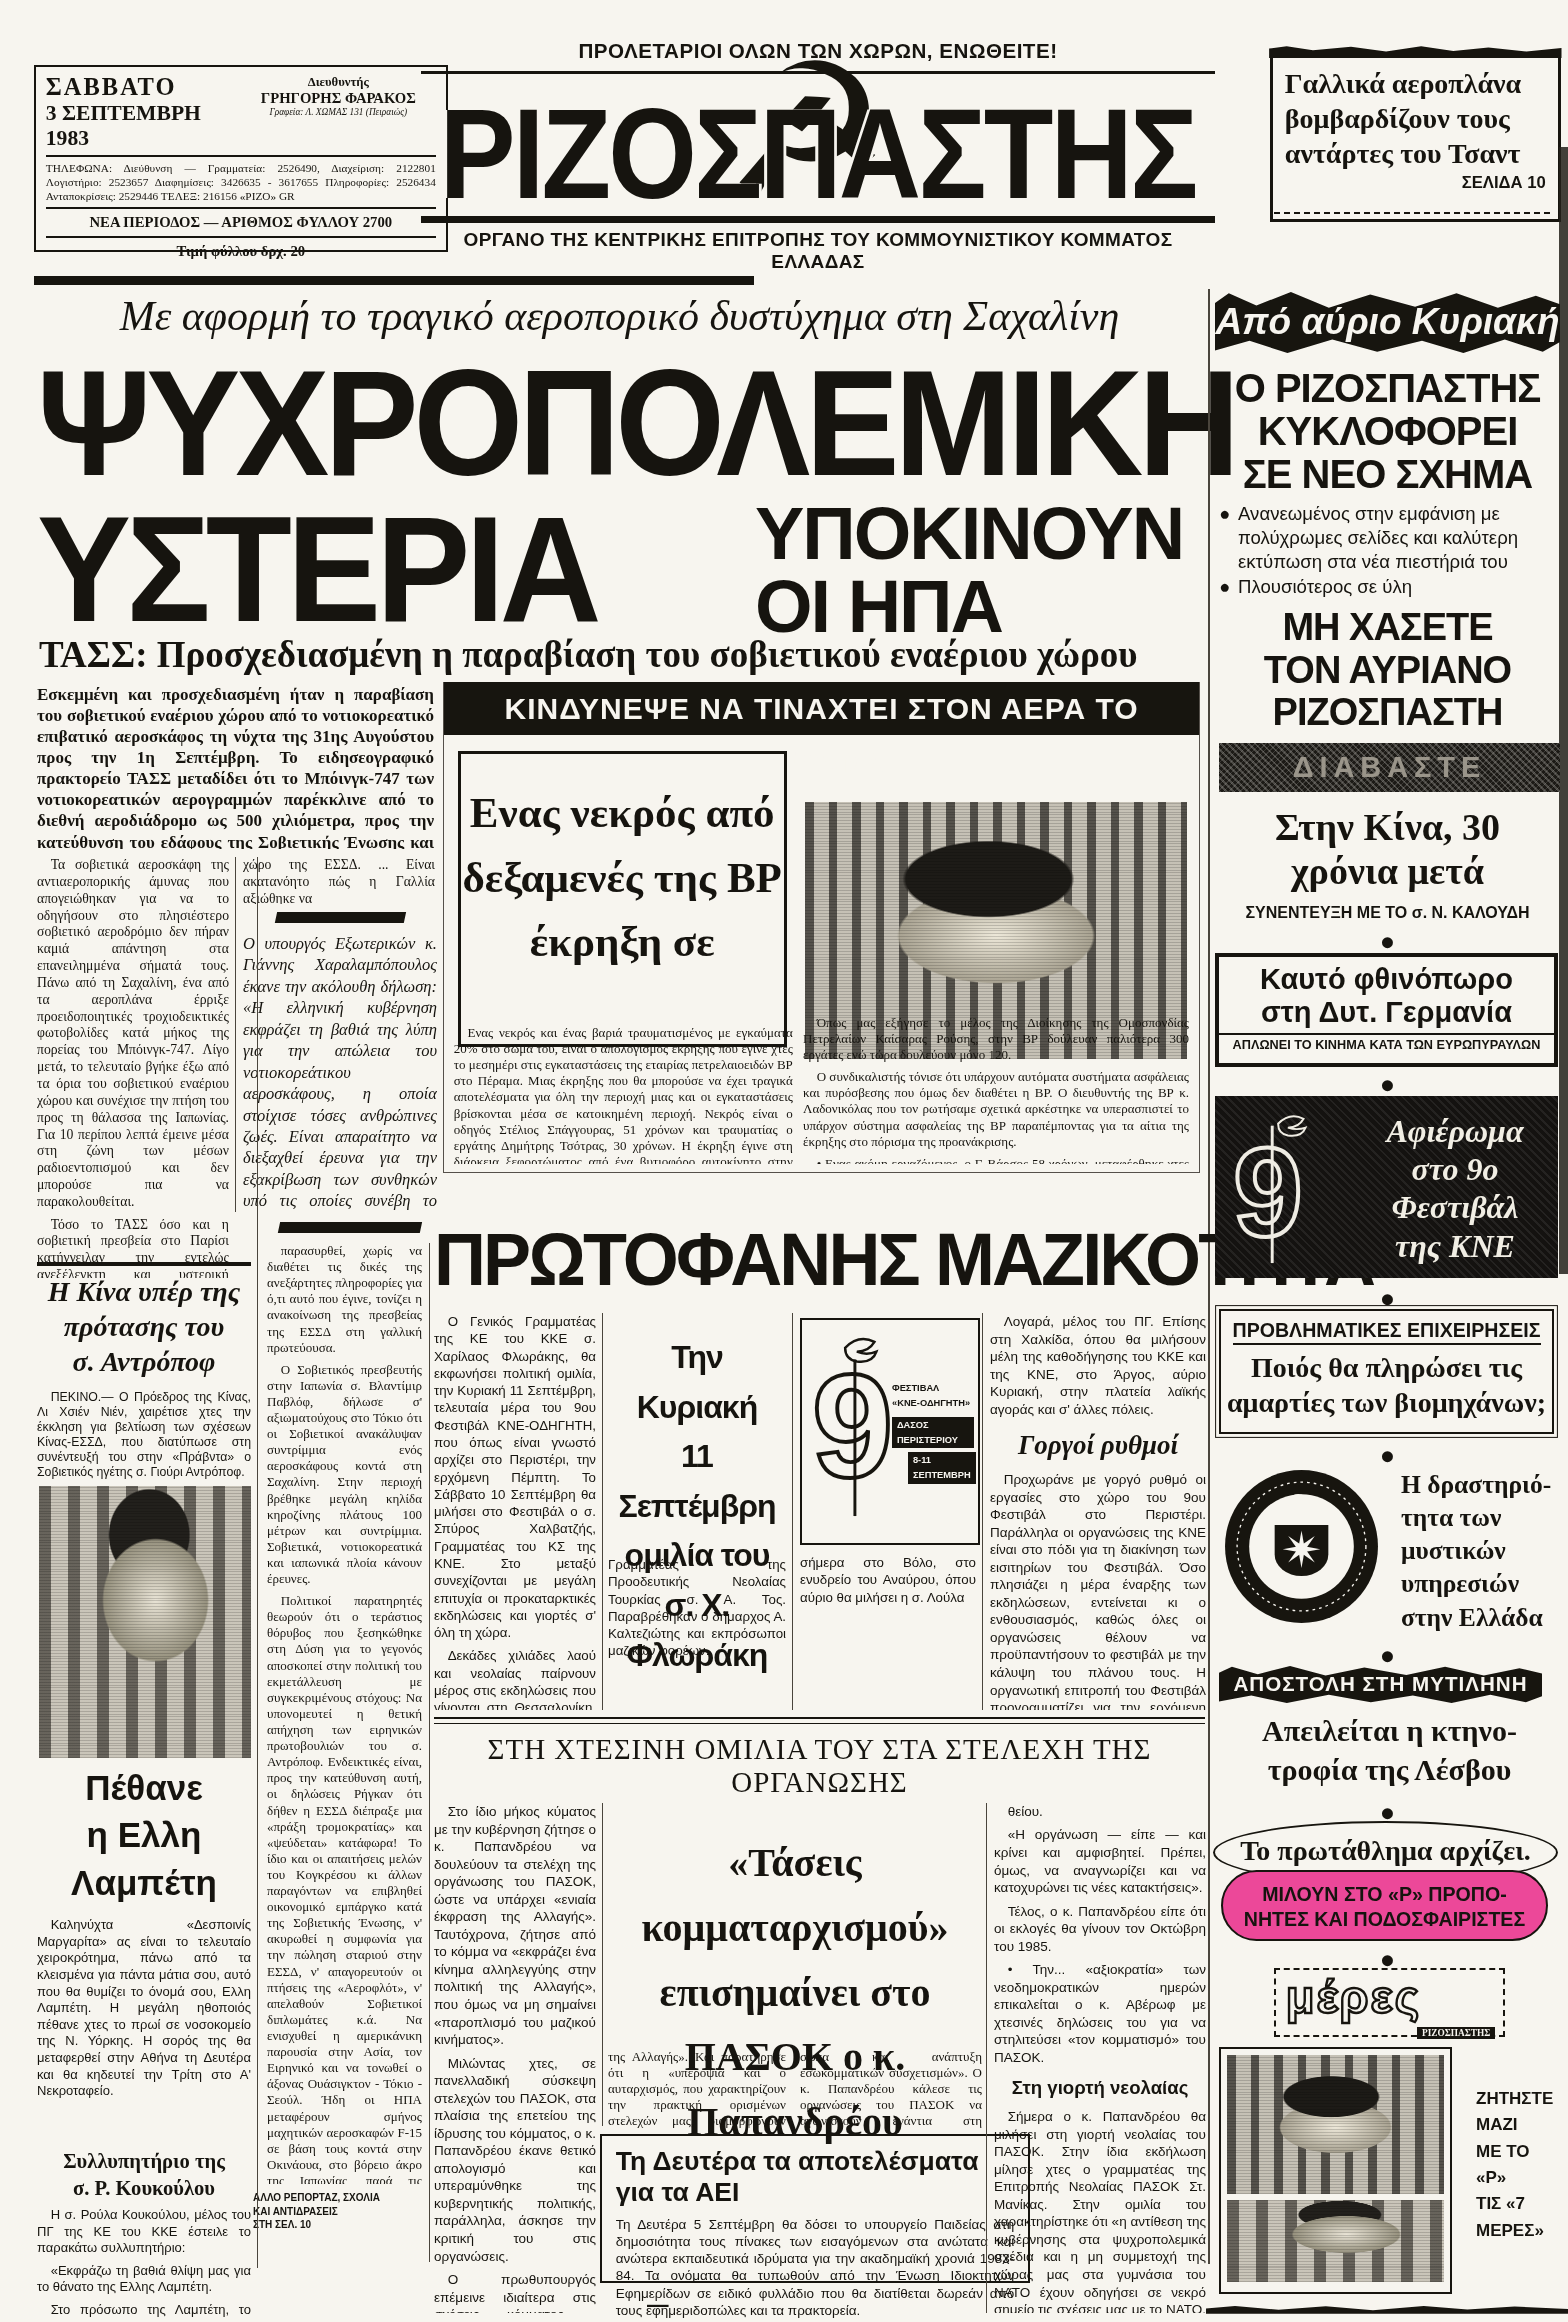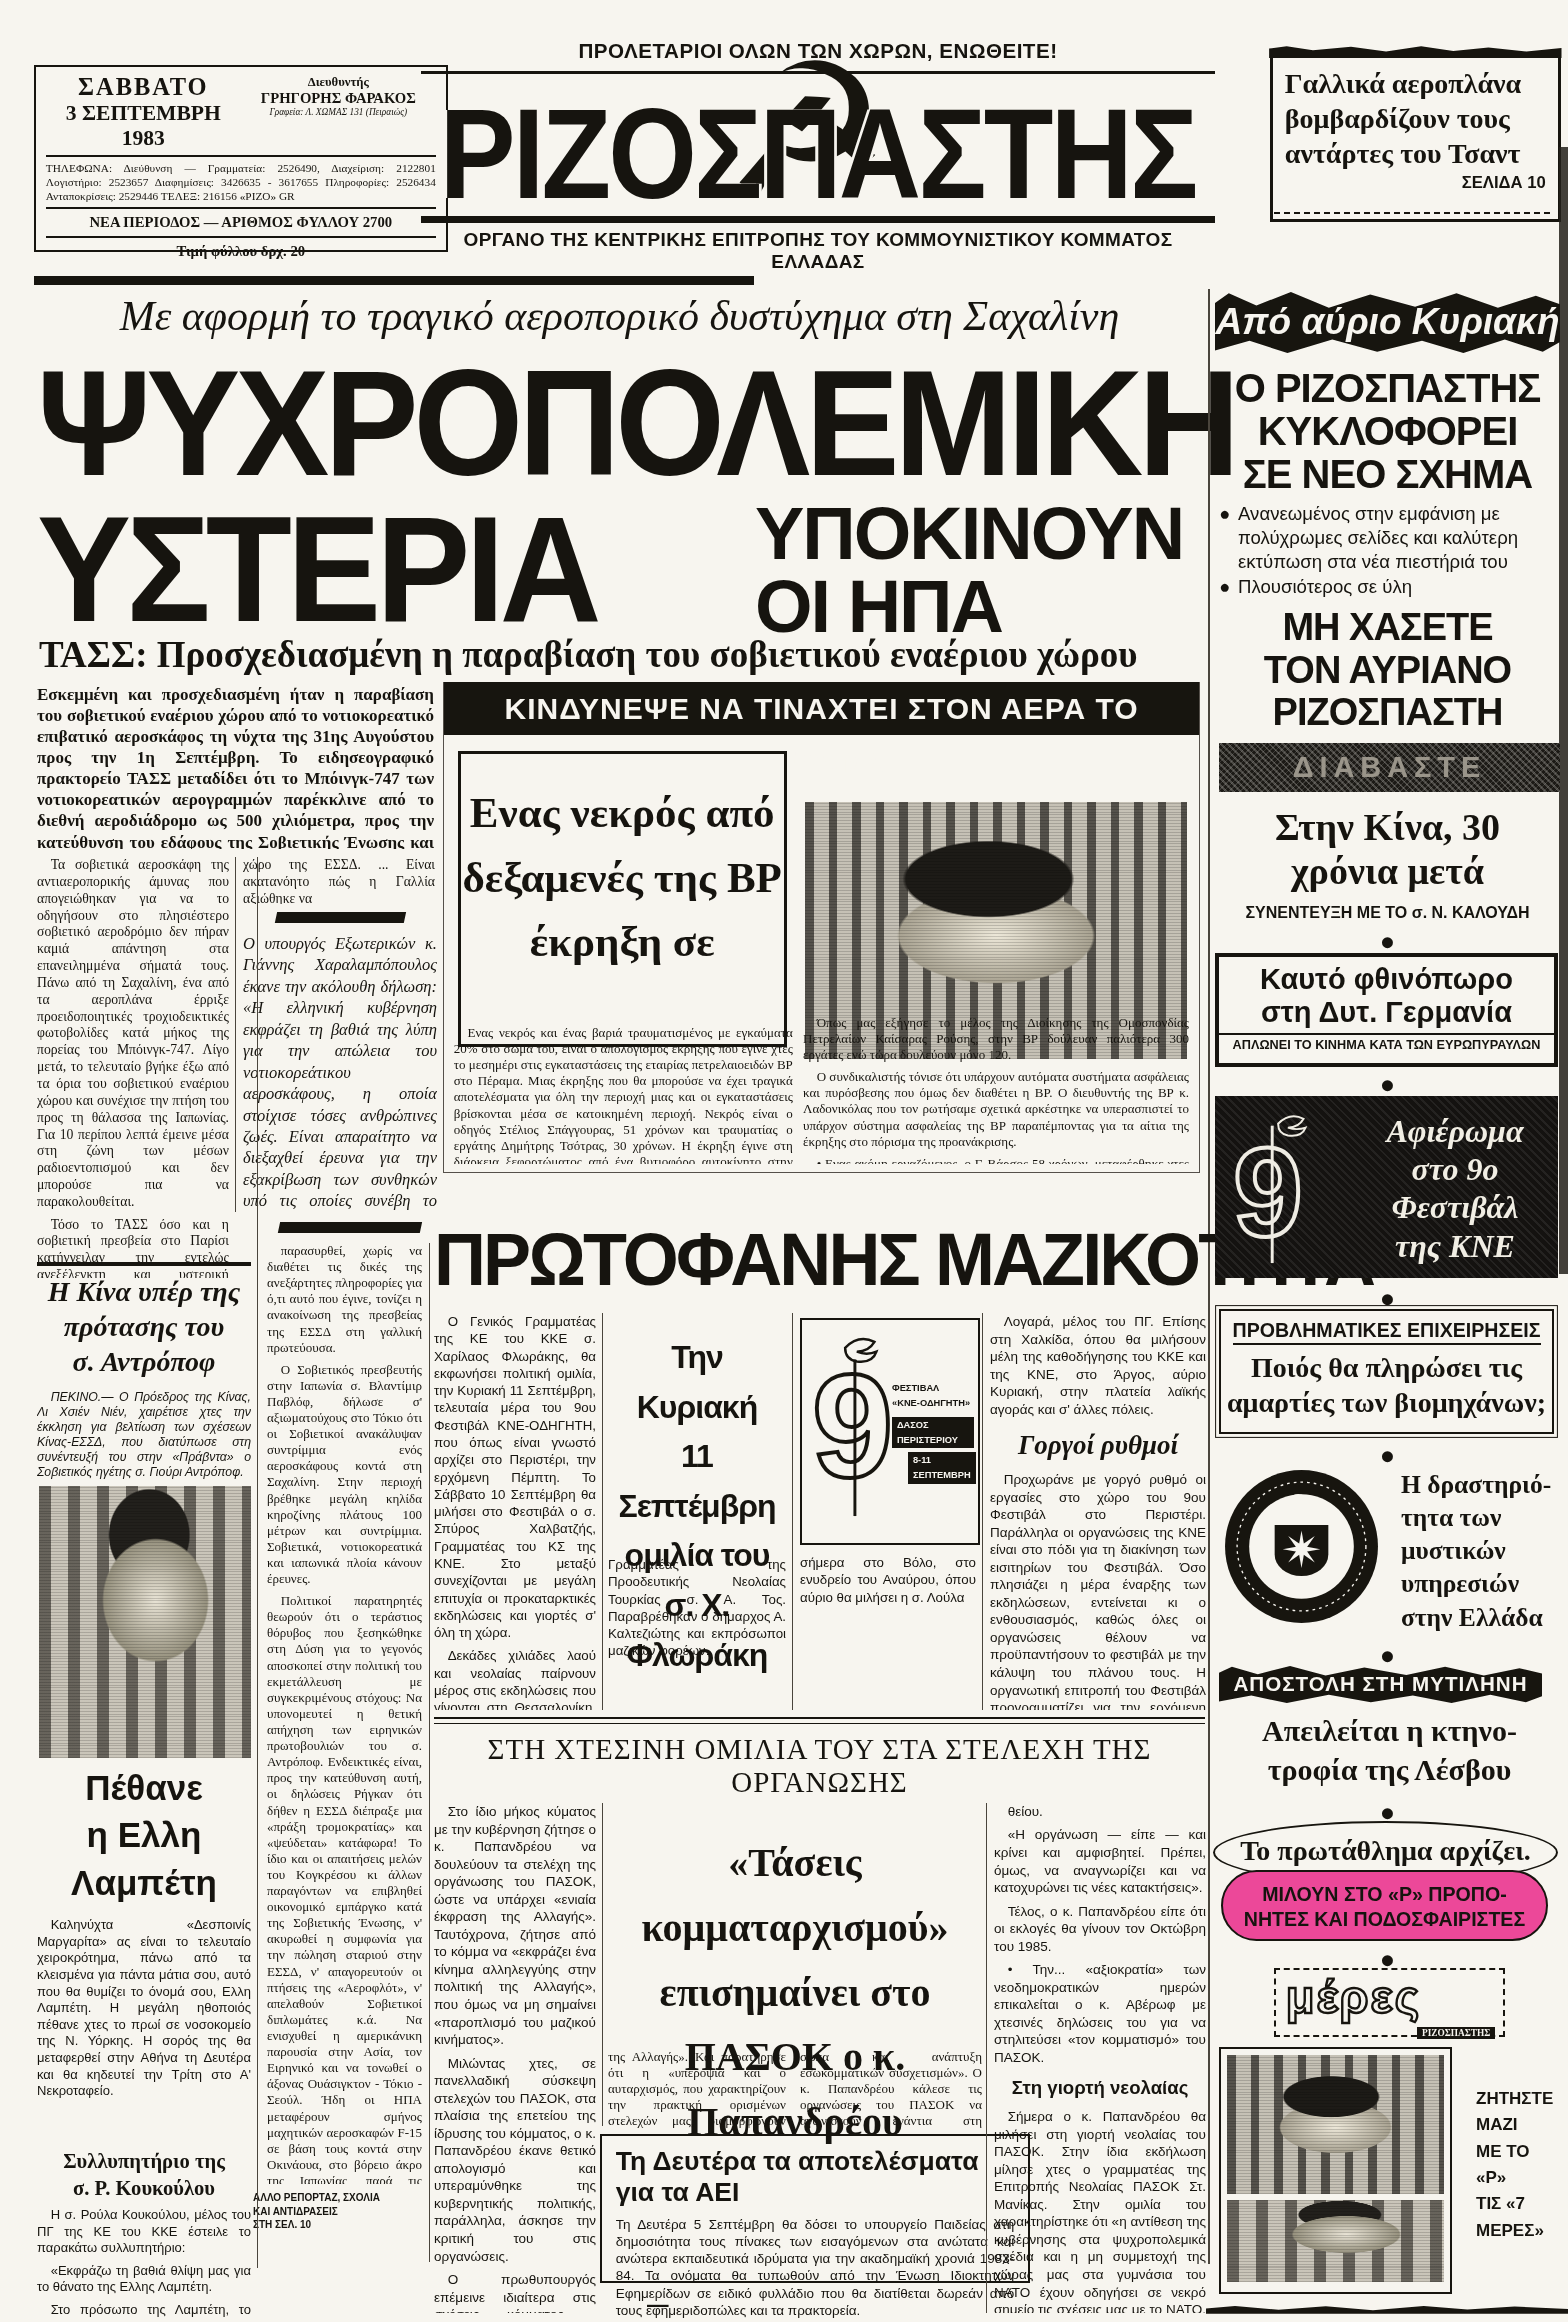--- a/index.html
+++ b/index.html
@@ -54,21 +54,21 @@
   .oval2{border:2.9px solid #17150f;border-radius:43px;}
   .chip{background:#17150f;color:#f7f5ef;display:inline-block;padding:1px 4.9px;font-size:9.3px;font-weight:bold;}
 </style>
 </head>
 <body>
 
 <div class="page">
 
   <div class="abs infobox" style="left:34px;top:65px;width:390px;height:173px;">
     <div class="row1">
-      <div style="text-align:center;flex:1;">
+      <div style="text-align:left;flex:1;">
         <div class="serif" style="font-size:24.5px;font-weight:bold;letter-spacing:2px;">ΣΑΒΒΑΤΟ</div>
         <div class="serif" style="font-size:21.6px;font-weight:bold;">3 ΣΕΠΤΕΜΒΡΗ 1983</div>
       </div>
       <div style="text-align:center;flex:1;padding-top:2px;">
         <div class="serif" style="font-size:12.7px;font-weight:bold;">Διευθυντής</div>
         <div class="serif" style="font-size:14.7px;font-weight:bold;">ΓΡΗΓΟΡΗΣ ΦΑΡΑΚΟΣ</div>
         <div class="serif" style="font-size:9.3px;font-style:italic;">Γραφεία: Λ. ΧΩΜΑΣ 131 (Πειραιώς)</div>
       </div>
     </div>
     <div class="phones">ΤΗΛΕΦΩΝΑ: Διεύθυνση — Γραμματεία: 2526490, Διαχείριση: 2122801 Λογιστήριο: 2523657 Διαφημίσεις: 3426635 - 3617655 Πληροφορίες: 2526434 Ανταποκρίσεις: 2529446 ΤΕΛΕΞ: 216156 «ΡΙΖΟ» GR</div>
@@ -231,21 +231,21 @@
     <p>Σήμερα ο κ. Παπανδρέου θα μιλήσει στη γιορτή νεολαίας του ΠΑΣΟΚ. Στην ίδια εκδήλωση μίλησε χτες ο γραμματέας της Επιτροπής Νεολαίας ΠΑΣΟΚ Στ. Μανίκας. Στην ομιλία του χαρακτηρίστηκε ότι «η αντίθεση της κυβέρνησης στα ψυχροπολεμικά σχέδια και η μη συμμετοχή της χώρας μας στα γυμνάσια του ΝΑΤΟ έχουν οδηγήσει σε νεκρό σημείο τις σχέσεις μας με το ΝΑΤΟ, όπου η παραμονή μας μέχρι την οριστική αποχώρηση είναι περισσότερο τυπική, παρά ουσιαστική». Αναφέρθηκε επίσης σε ιδιαίτερα ζητήματα που απασχολούν τη νεολαία.</p>
   </div>
 
   <div class="abs vrule" style="left:257px;top:857px;height:1411px;"></div>
   <div class="abs rule" style="left:37px;top:1262px;width:214px;height:3.9px;"></div>
   <div class="abs serif ctr" style="left:34px;top:1274px;width:220px;font-size:28px;font-weight:bold;font-style:italic;line-height:1.25;">
     <div>Η Κίνα υπέρ της</div>
     <div>πρότασης του</div>
     <div>σ. Αντρόποφ</div>
   </div>
-  <div class="abs sans just clip" style="left:37px;top:1390px;width:214px;height:90px;font-size:12.3px;line-height:1.22;font-style:italic;">
+  <div class="abs sans just clip" style="left:37px;top:1390px;width:214px;height:90px;font-size:12.3px;line-height:1.22;">
     <p>ΠΕΚΙΝΟ.— Ο Πρόεδρος της Κίνας, Λι Χσιέν Νιέν, χαιρέτισε χτες την έκκληση για βελτίωση των σχέσεων Κίνας-ΕΣΣΔ, που διατύπωσε στη συνέντευξή του στην «Πράβντα» ο Σοβιετικός ηγέτης σ. Γιούρι Αντρόποφ.</p>
 
   </div>
 
   <div class="abs ph" style="left:39px;top:1486px;width:212px;height:272px;"></div>
 
   <div class="abs sans ctr" style="left:34px;top:1764px;width:220px;font-size:35px;font-weight:800;line-height:1.35;">
     <div>Πέθανε</div>
     <div>η Ελλη</div>
     <div>Λαμπέτη</div>

